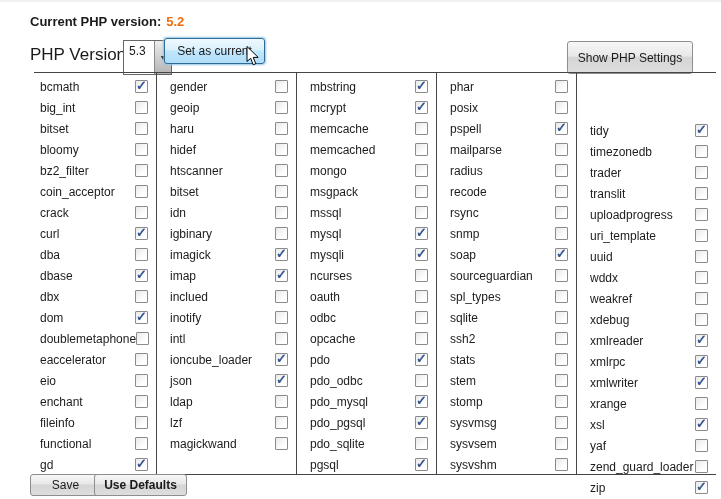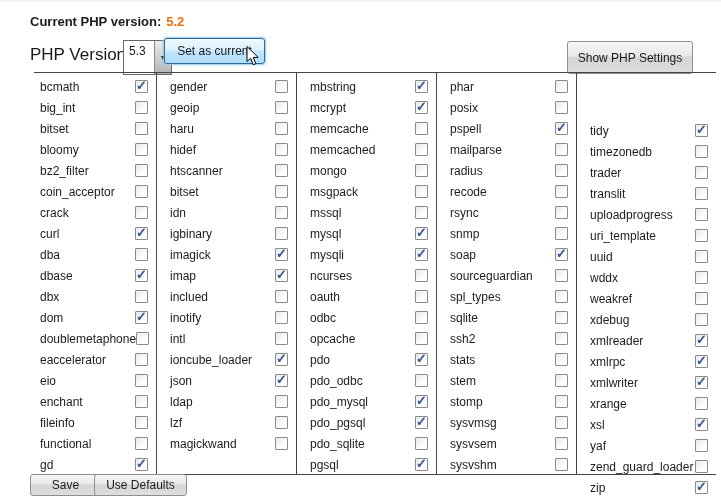--- a/index.html
+++ b/index.html
@@ -28,21 +28,21 @@
     padding:0; line-height:1;
   }
   .btn-set-current {
     left:164px; top:36px; width:101px; height:26px;
     background:linear-gradient(#eef9ff,#dbf1fc 45%,#bee6fd 50%,#b2ddf8);
     border:1px solid var(--active-border,#2d6a95);
     box-shadow:0 0 2px 1px #93c7e6;
   }
   .btn-show-settings { left:567px; top:39px; width:126px; height:33px; }
   .btn-save { left:30px; top:472px; width:71px; height:22px; }
-  .btn-use-defaults { left:94px; top:472px; width:93px; height:22px; }
+  .btn-use-defaults { left:94px; top:472px; width:93px; height:22px;font-weight:bold; }
   .ext-table {
     left:34px; top:70px; width:682px; height:401px; display:flex;
     border-top:1px solid #454545; border-bottom:1px solid #454545;
   }
   .ext-col { box-sizing:border-box; border-right:1px solid #454545; padding-top:3px; }
   .ext-col:nth-child(1){ width:123px; }
   .ext-col:nth-child(2){ width:140px; }
   .ext-col:nth-child(3){ width:140px; }
   .ext-col:nth-child(4){ width:140px; }
   .ext-col:nth-child(5){ width:139px; border-right:none;margin-top:44px; }

